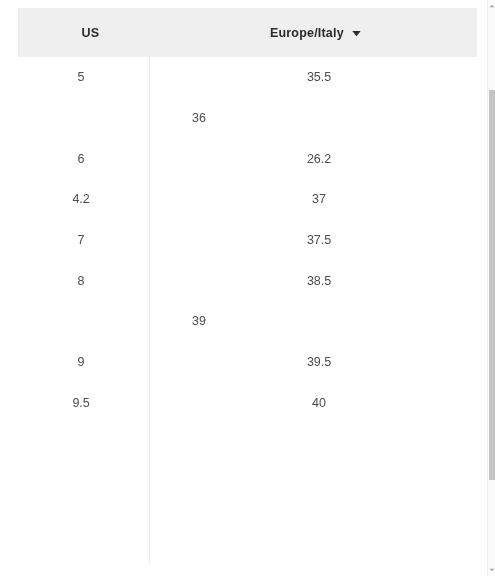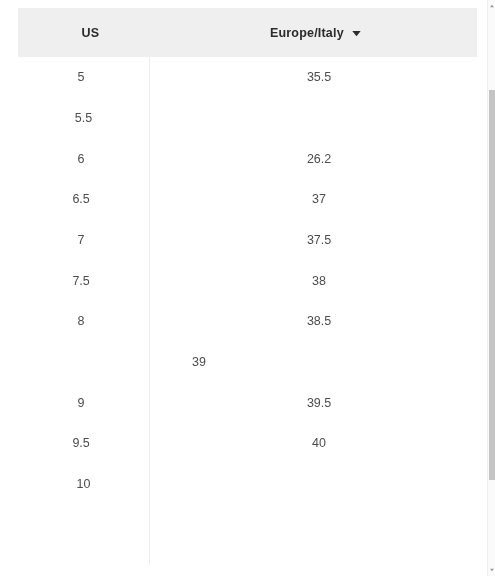--- a/index.html
+++ b/index.html
@@ -162,55 +162,50 @@
   </div>
 
   <div class="chart-body">
     <div class="col-divider"></div>
 
   <div class="chart-row">
         <div class="body-cell col-us">5</div>
         <div class="body-cell col-cv">35.5</div>
       </div>
       <div class="chart-row">
-        <div class="body-cell col-us">5.5</div>
+        <div class="body-cell col-cv">36</div>
       </div>
       <div class="chart-row">
         <div class="body-cell col-us">6</div>
         <div class="body-cell col-cv">26.2</div>
       </div>
       <div class="chart-row">
-        <div class="body-cell col-us">6.5</div>
+        <div class="body-cell col-us">4.2</div>
         <div class="body-cell col-cv">37</div>
       </div>
       <div class="chart-row">
         <div class="body-cell col-us">7</div>
         <div class="body-cell col-cv">37.5</div>
       </div>
       <div class="chart-row">
-        <div class="body-cell col-us">7.5</div>
-        <div class="body-cell col-cv">38</div>
-      </div>
-      <div class="chart-row">
         <div class="body-cell col-us">8</div>
         <div class="body-cell col-cv">38.5</div>
       </div>
       <div class="chart-row">
         <div class="body-cell col-cv">39</div>
       </div>
       <div class="chart-row">
         <div class="body-cell col-us">9</div>
         <div class="body-cell col-cv">39.5</div>
       </div>
       <div class="chart-row">
         <div class="body-cell col-us">9.5</div>
         <div class="body-cell col-cv">40</div>
       </div>
       <div class="chart-row">
-        <div class="body-cell col-us">10</div>
       </div>
     </div>
 
 </div>
 
 <div id="page-scrollbar">
   <div class="scroll-arrow-up">
     <svg viewBox="0 0 6 4" width="4" height="4" aria-hidden="true">
       <path d="M3 0 L6 4 L0 4 Z" fill="#9a9a9a"></path>
     </svg>

